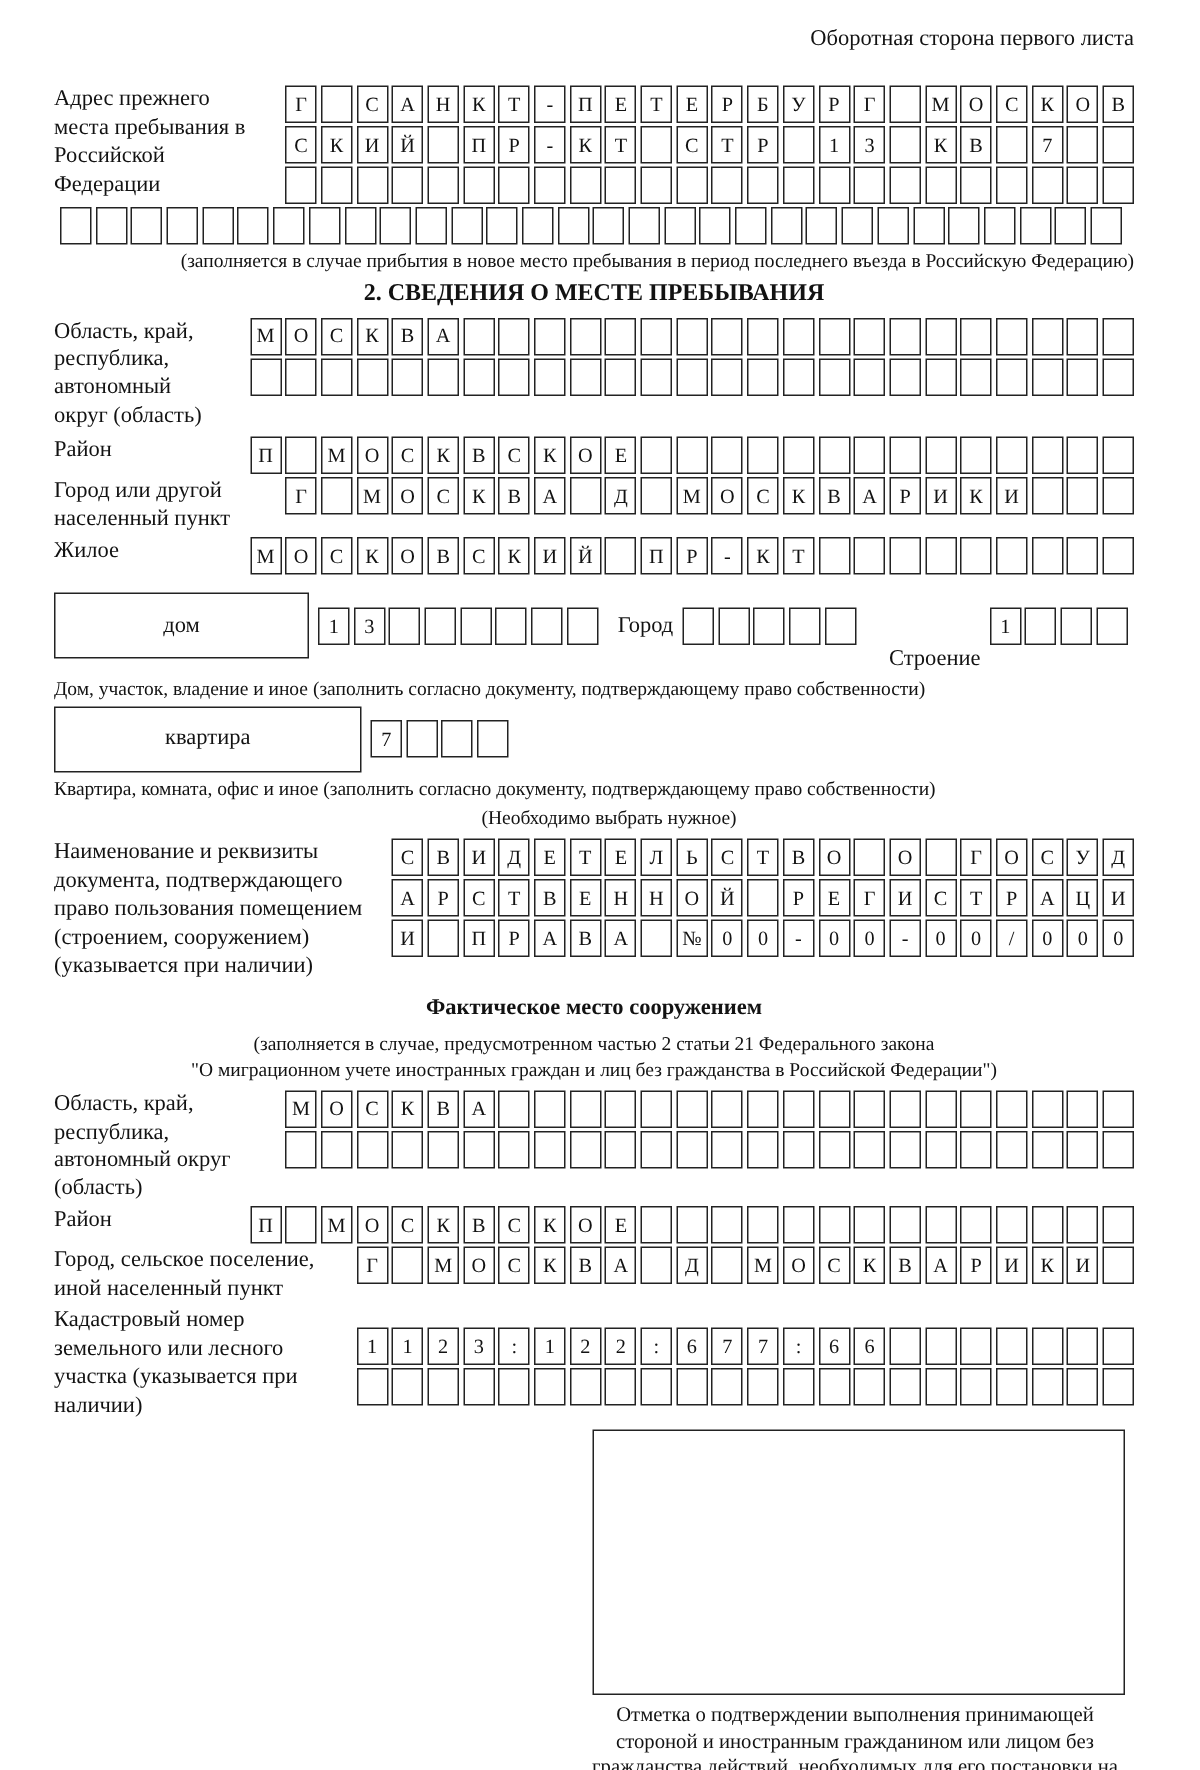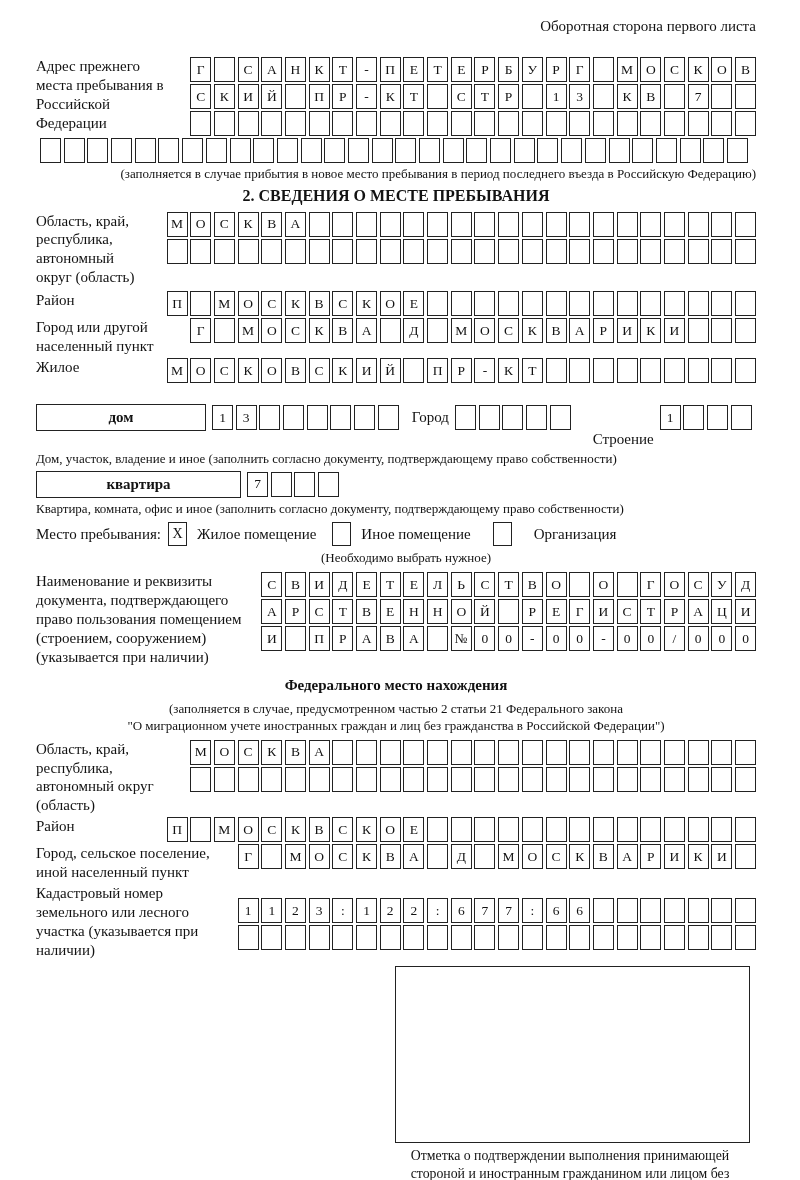--- a/index.html
+++ b/index.html
@@ -22,22 +22,22 @@
     font-size:13.5px;line-height:1;
   }
   .cell:last-child{margin-right:0;}
   .fullrow{margin-left:4px;margin-top:2px;}
   .note{font-size:13px;text-align:right;margin:3px 0 2px;line-height:1.2;}
   .note-left{font-size:13px;text-align:left;margin:3px 0 4px;line-height:1.2;}
   .sect-title{font-weight:bold;text-align:center;font-size:16px;margin:5px 0 7px;}
   .sub-title{font-weight:bold;text-align:center;font-size:15px;margin:10px 0 6px;}
   .mt2{margin-top:2px;} .mt4{margin-top:4px;} .mt6{margin-top:6px;}
   .boxfield{
-    box-sizing:border-box;height:27px;border:1.7px solid #222;
-    display:flex;align-items:center;justify-content:center;font-size:15px;font-weight:bold;
+    box-sizing:border-box;height:44px;border:1.7px solid #222;
+    display:flex;align-items:center;justify-content:center;font-size:15px;
   }
   .inline-cells{display:flex;align-items:center;}
   .inl-lbl{font-size:15px;white-space:nowrap;}
   .chk{
     box-sizing:border-box;width:19px;height:24px;border:1.6px solid #222;
     display:flex;align-items:center;justify-content:center;font-size:14px;flex-shrink:0;
   }
   .chkrow{display:flex;align-items:center;margin-top:6px;font-size:15px;}
   .center-note-wrap{width:420px;margin-left:160px;text-align:center;font-size:13px;margin-top:4px;}
   .law-note{font-size:13px;text-align:center;line-height:1.35;margin-bottom:5px;}
@@ -362,29 +362,20 @@
     <div class="boxfield" style="width:205px;">квартира</div>
     <div class="cellrow" style="margin-left:6px;">
         <span class="cell">7</span>
         <span class="cell"></span>
         <span class="cell"></span>
         <span class="cell"></span>
       </div>
   </div>
   <div class="note-left">Квартира, комната, офис и иное (заполнить согласно документу, подтверждающему право собственности)</div>
 
-  <div class="chkrow">
-    <span>Место пребывания:</span>
-    <span class="chk" style="margin-left:7px;">X</span>
-    <span style="margin-left:10px;">Жилое помещение</span>
-    <span class="chk" style="margin-left:16px;"></span>
-    <span style="margin-left:10px;">Иное помещение</span>
-    <span class="chk" style="margin-left:22px;"></span>
-    <span style="margin-left:22px;">Организация</span>
-  </div>
   <div class="center-note-wrap">(Необходимо выбрать нужное)</div>
 
   <div class="frow mt6">
     <div class="lbl" style="width:212px;">Наименование и реквизиты документа, подтверждающего право пользования помещением (строением, сооружением) (указывается при наличии)</div>
     <div class="grids">
       <div class="cellrow">
           <span class="cell">С</span>
           <span class="cell">В</span>
           <span class="cell">И</span>
           <span class="cell">Д</span>
@@ -448,21 +439,21 @@
           <span class="cell">0</span>
           <span class="cell">0</span>
           <span class="cell">/</span>
           <span class="cell">0</span>
           <span class="cell">0</span>
           <span class="cell">0</span>
         </div>
     </div>
   </div>
 
-  <div class="sub-title">Федерального место нахождения</div>
+  <div class="sub-title">Фактическое место сооружением</div>
   <div class="law-note">
     <span>(заполняется в случае, предусмотренном частью 2 статьи 21 Федерального закона</span><br>
     <span>"О миграционном учете иностранных граждан и лиц без гражданства в Российской Федерации")</span>
   </div>
 
   <div class="frow">
     <div class="lbl" style="width:138px;">Область, край, республика, автономный округ (область)</div>
     <div class="grids">
       <div class="cellrow">
           <span class="cell">М</span>

